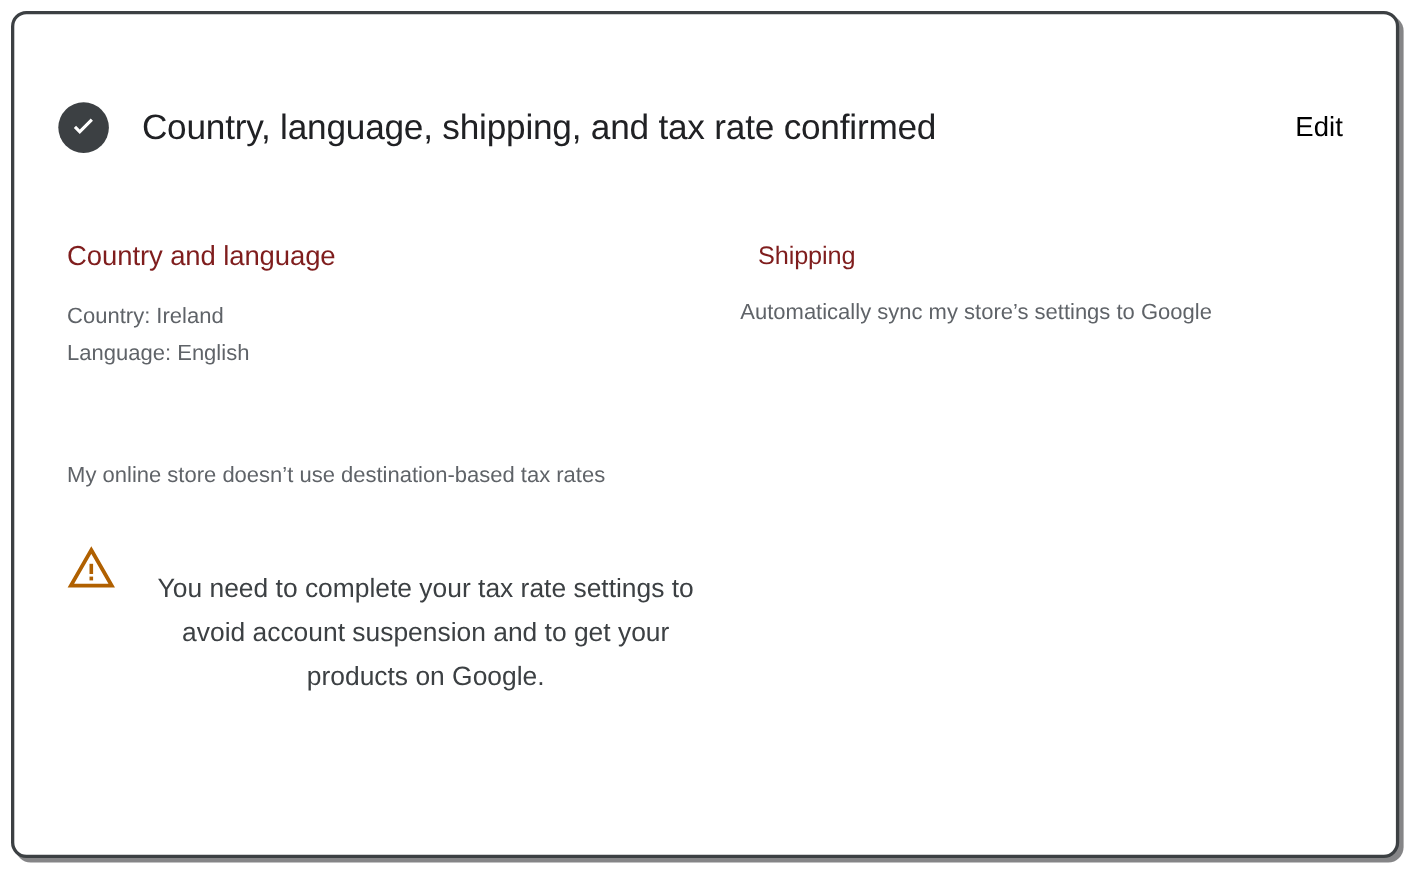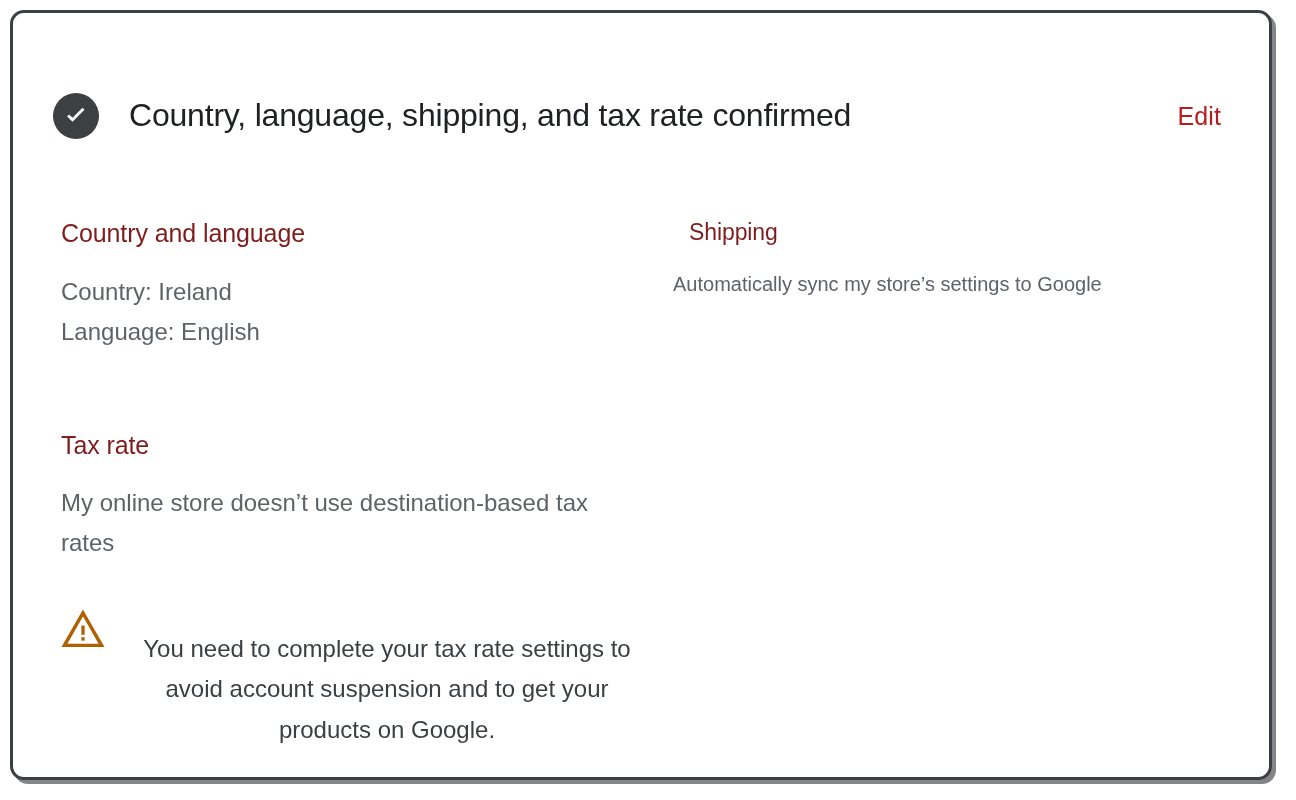--- a/index.html
+++ b/index.html
@@ -72,21 +72,21 @@
     line-height: 1.2;
     white-space: nowrap;
   }
 
   .edit-link {
     position: absolute;
     right: 0;
     top: 50%;
     transform: translateY(-50%);
     font-size: 25px;
-    color: #b91c1c;
+    color: #000000;
     text-decoration: none;
     cursor: pointer;
     font-weight: 400;
     letter-spacing: 0.1px;
   }
 
   
   .columns {
     display: flex;
     margin-top: 62px;
@@ -105,21 +105,21 @@
     letter-spacing: -0.1px;
     line-height: 1.25;
   }
   .col-right .section-heading {
     font-size: 23px;
     margin-left: 16px;
     margin-bottom: 20px;
   }
 
   .section-body {
-    font-size: 24px;
+    font-size: 20px;
     color: #5f6368;
     line-height: 1.67;
     margin: 0 0 0 10px;
     font-weight: 400;
   }
   .col-right .section-body {
     font-size: 20px;
     margin-left: 0;
     line-height: 1.72;
     max-width: 540px;
@@ -173,21 +173,20 @@
 
           <div class="section">
             <h2 class="section-heading">Country and language</h2>
             <p class="section-body">
               <span>Country: Ireland</span><br>
               <span>Language: English</span>
             </p>
           </div>
 
           <div class="section">
-            <h2 class="section-heading">Tax rate</h2>
             <p class="section-body tax-body">My online store doesn’t use destination-based tax rates</p>
 
             <div class="warning">
               <span class="warning-icon">
                 <svg width="44" height="40" viewBox="0 0 24 22" aria-hidden="true">
                   <path d="M12 2.2 22.2 20H1.8z" fill="none" stroke="#b06000" stroke-width="1.9" stroke-linejoin="miter"></path>
                   <rect x="11.1" y="9.1" width="1.8" height="5.1" fill="#b06000"></rect>
                   <rect x="11.1" y="15.5" width="1.8" height="1.9" fill="#b06000"></rect>
                 </svg>
               </span>

